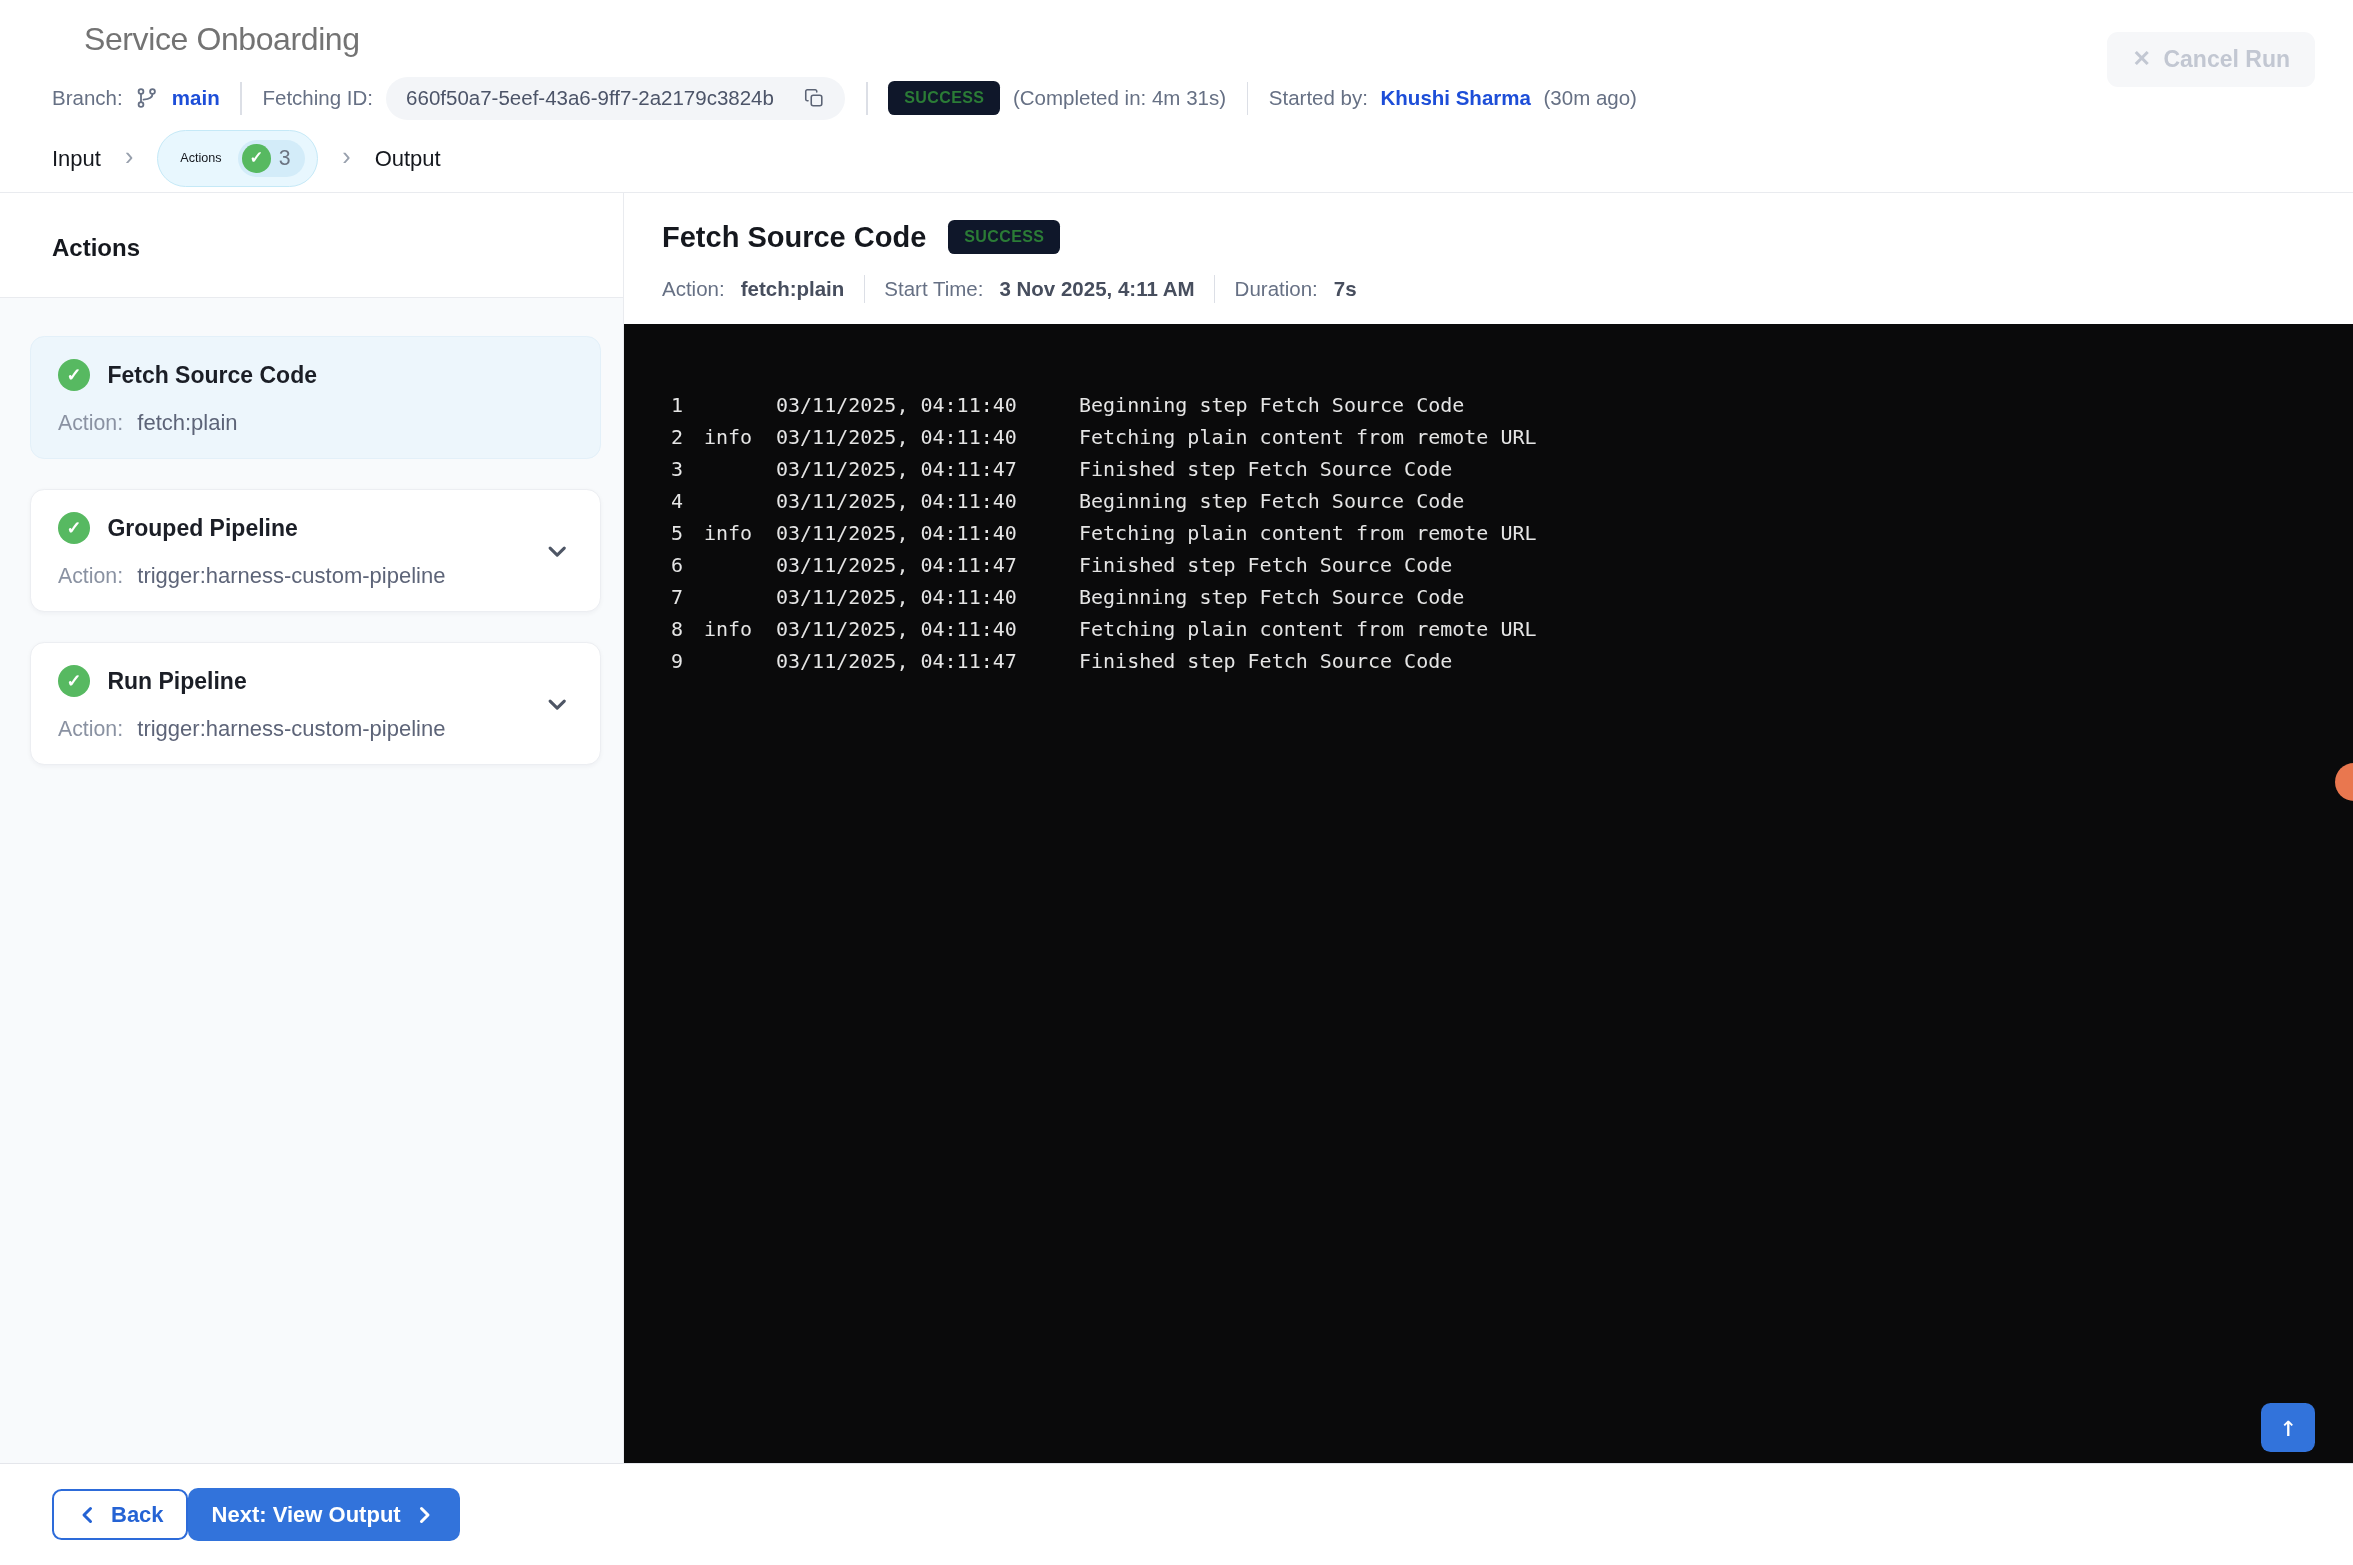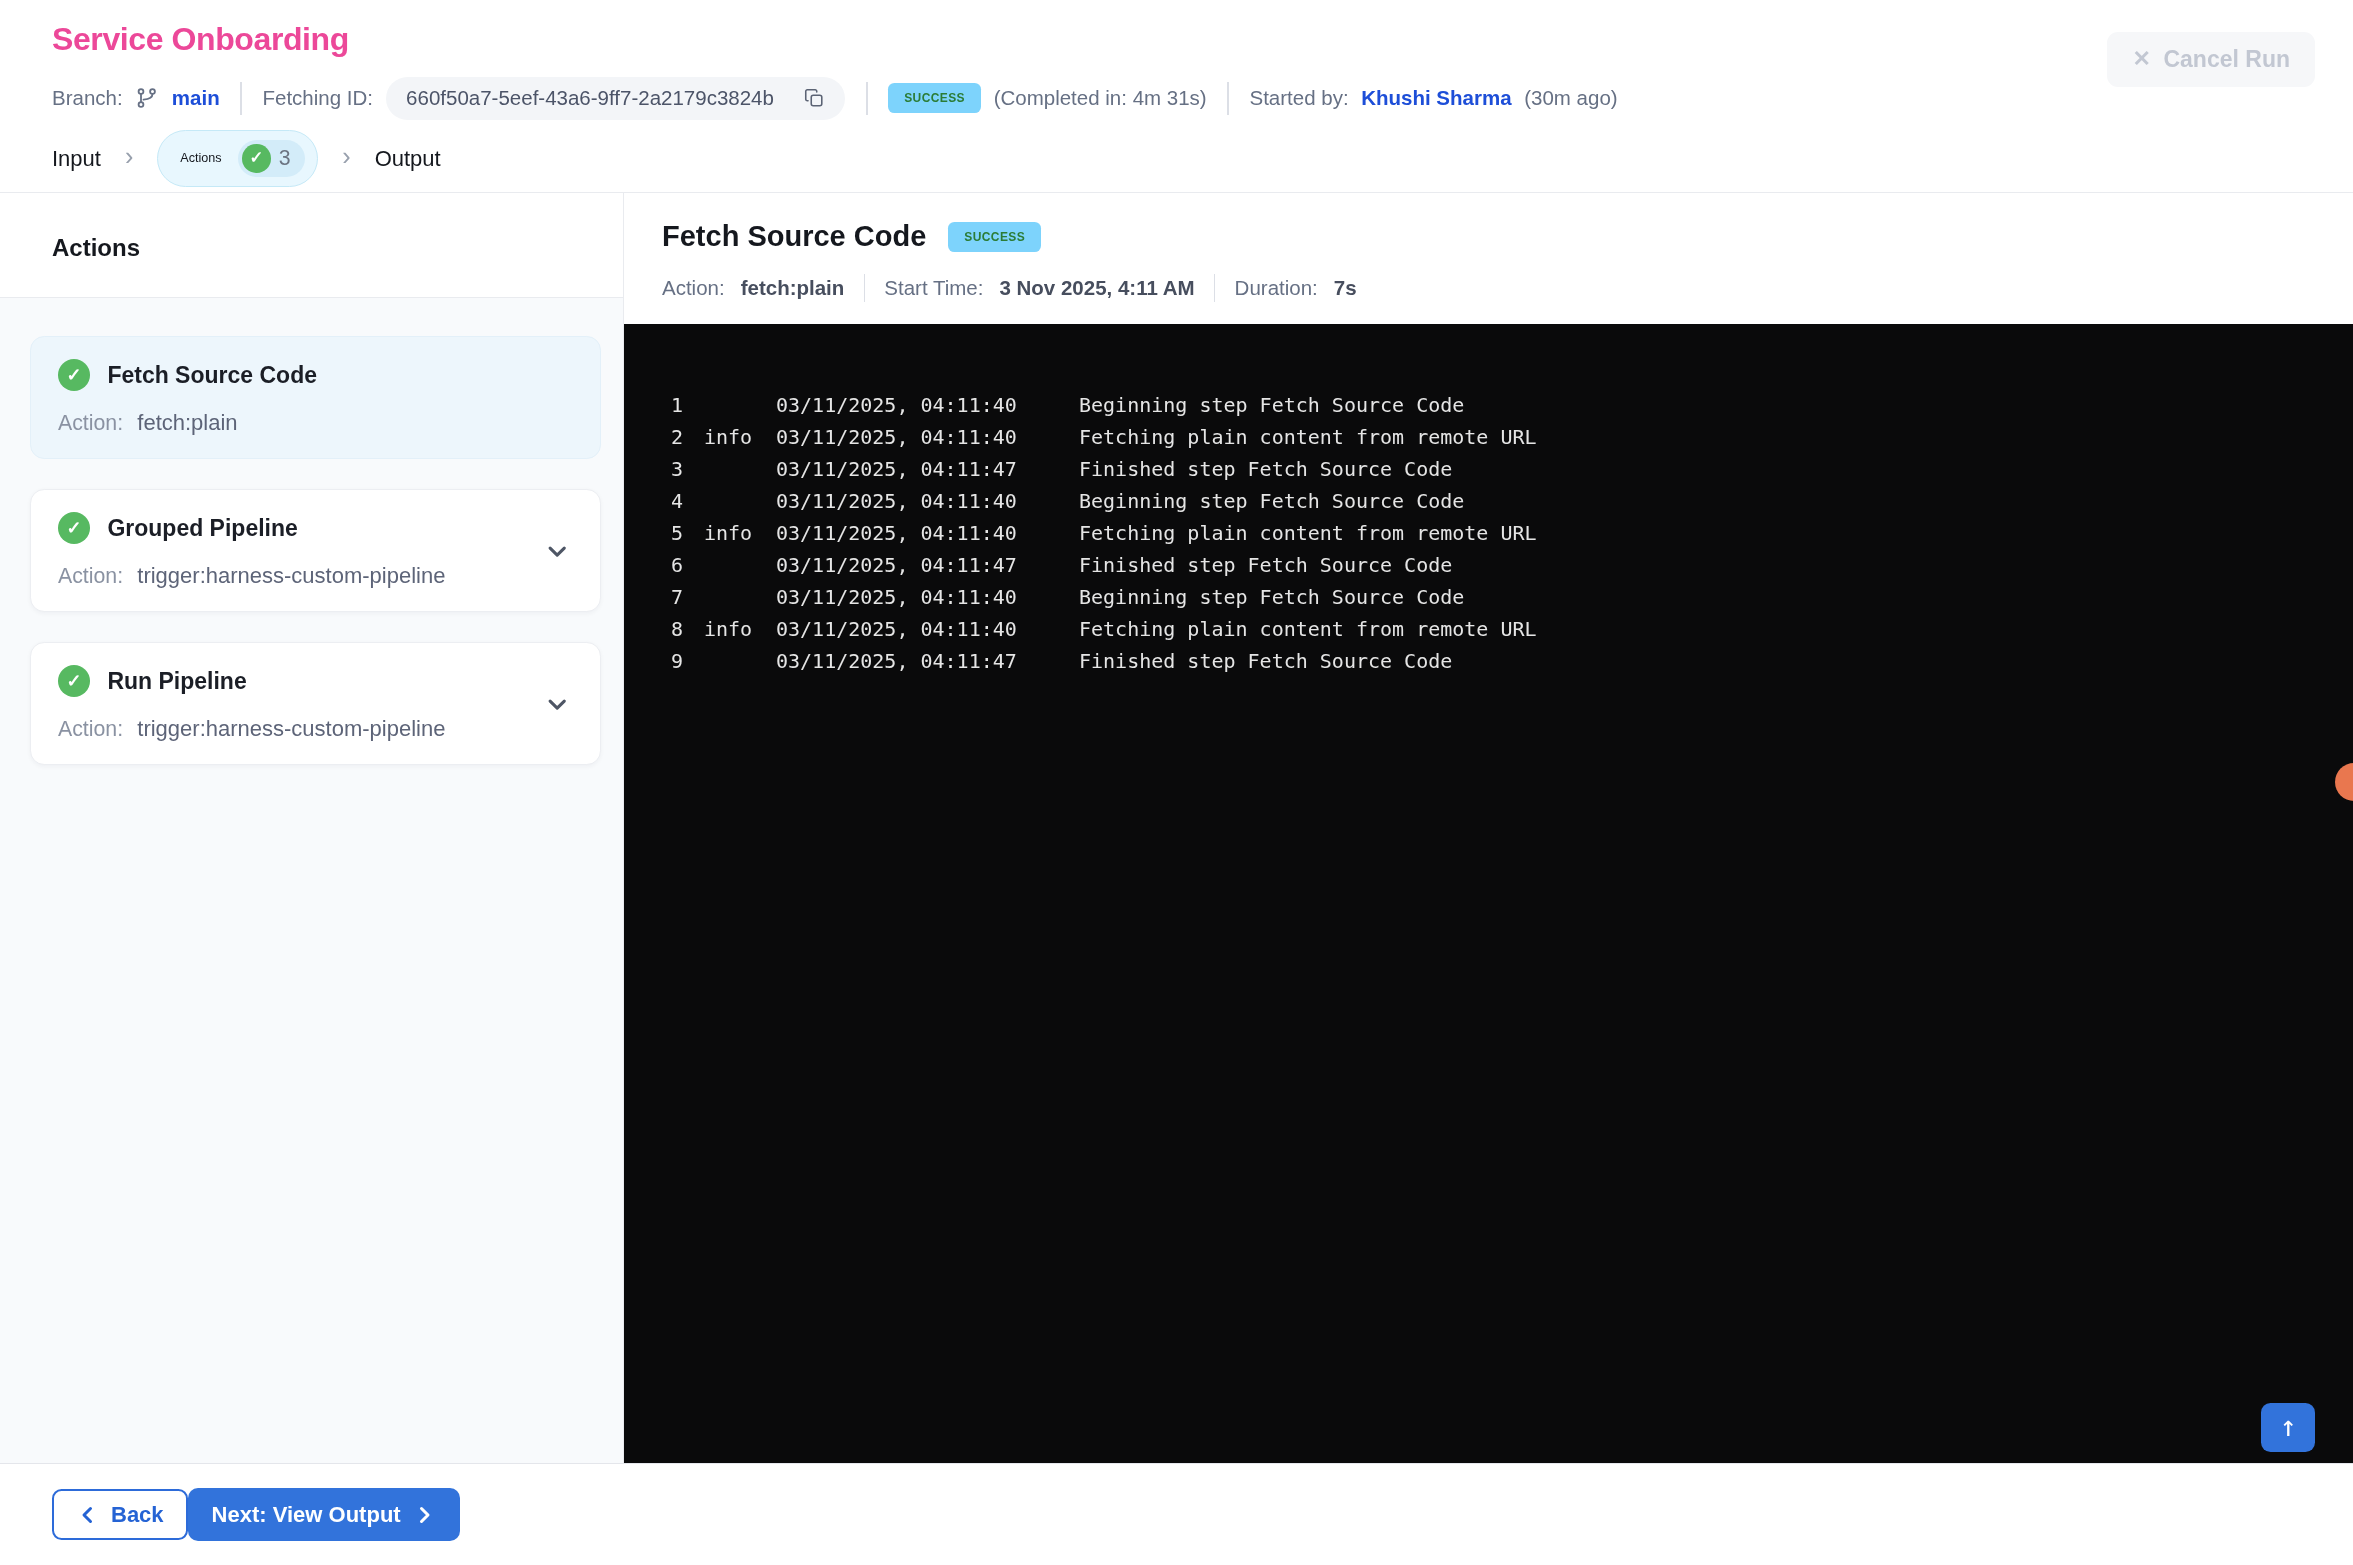--- a/index.html
+++ b/index.html
@@ -11,37 +11,37 @@
   }
   .page { width: 2354px; height: 1565px; display: flex; flex-direction: column; background:#fff; position: relative; }
 
   
   .topbar {
     height: 125px; flex: 0 0 auto;
     padding: 20.5px 39px 0 52px;
     display: flex; justify-content: space-between; align-items: flex-start;
     background: #fff;
   }
-  .page-title { font-size: 32px; font-weight: 700; letter-spacing: -0.4px; color: #ec4899; }
+  .page-title { font-size: 32px; font-weight: 400; letter-spacing: -0.4px; color: #737373; margin-left: 32px; }
   .meta-row { display: flex; align-items: center; gap: 12.6px; margin-top: 19px; font-size: 20.5px; color: #667084; white-space: nowrap; }
   .meta-label { color: #667084; }
   .meta-strong { color: #1d4ed8; font-weight: 700; }
   .vdiv { width: 1.6px; height: 33px; background: #dcdfe6; margin: 0 8px; flex: 0 0 auto; }
   .branch-icon { display: inline-flex; color: #667084; }
   .branch-icon svg { width: 24px; height: 24px; }
   .exec-pill {
     display: inline-flex; align-items: center; gap: 29px;
     background: #f3f5f8; border-radius: 789px; padding: 9.5px 20.5px;
     color: #4c5468; font-size: 20.5px; cursor: pointer;
   }
   .copy-icon { display: inline-flex; color: #5b6374; cursor: pointer; }
   .copy-icon svg { width: 22px; height: 22px; }
   .badge-success {
-    display: inline-block; background: #7dd3fc; color: #2b7c36;
-    font-weight: 700; font-size: 12px; letter-spacing: 0.4px;
+    display: inline-block; background: #0f172a; color: #2b7c36;
+    font-weight: 700; font-size: 16px; letter-spacing: 0.4px;
     padding: 8px 16px; border-radius: 6.3px;
   }
   .cancel-btn {
     display: flex; align-items: center; gap: 12.6px;
     background: #f6f7f9; border: none; border-radius: 11px;
     padding: 14.2px 25px; margin-top: 11px;
     color: #c2c7d2; font-size: 23px; font-weight: 600;
     font-family: inherit; cursor: not-allowed;
   }
   .x-icon { font-size: 22px; color: #c2c7d2; }

